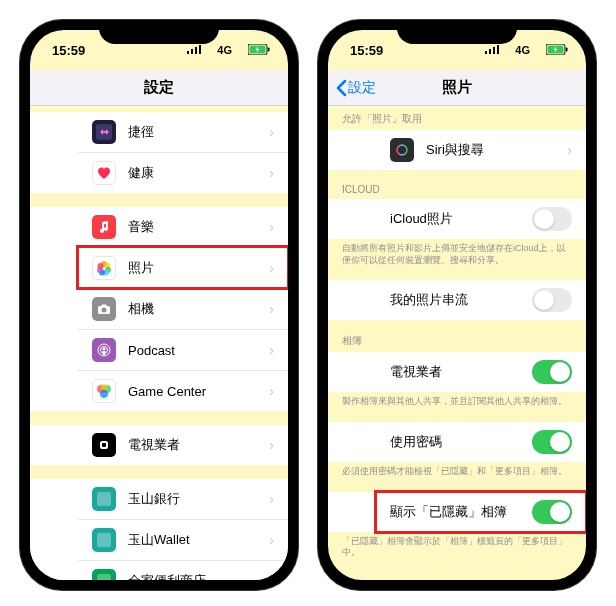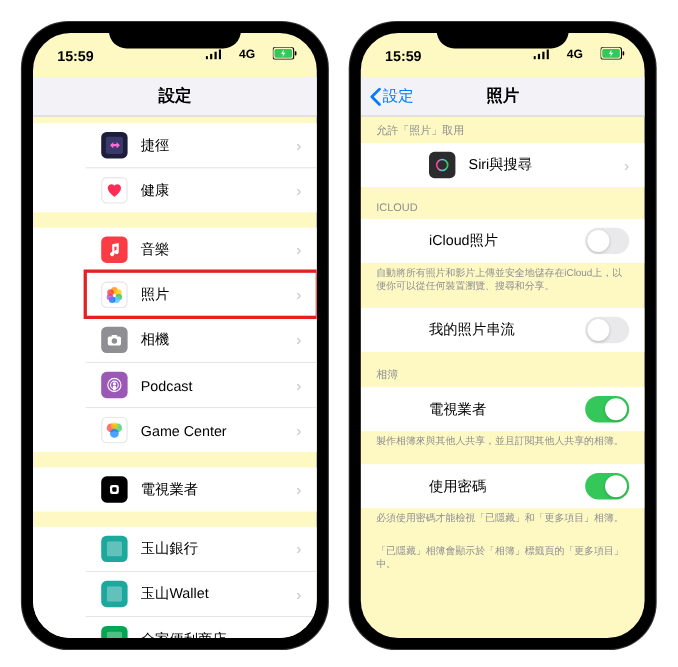--- a/index.html
+++ b/index.html
@@ -392,17 +392,23 @@
         <div class="section">
           <div class="list">
             <div class="row">
               <span class="row-label">使用密碼</span>
               <div class="toggle on"></div>
             </div>
           </div>
           <div class="section-footer">必須使用密碼才能檢視「已隱藏」和「更多項目」相簿。</div>
         </div>
         <div class="section">
+          <div class="list">
+            <div class="row highlight-red">
+              <span class="row-label">顯示「已隱藏」相簿</span>
+              <div class="toggle on"></div>
+            </div>
+          </div>
           <div class="section-footer">「已隱藏」相簿會顯示於「相簿」標籤頁的「更多項目」中。</div>
         </div>
       </div>
   </div>
 </div>
 
 </body></html>

